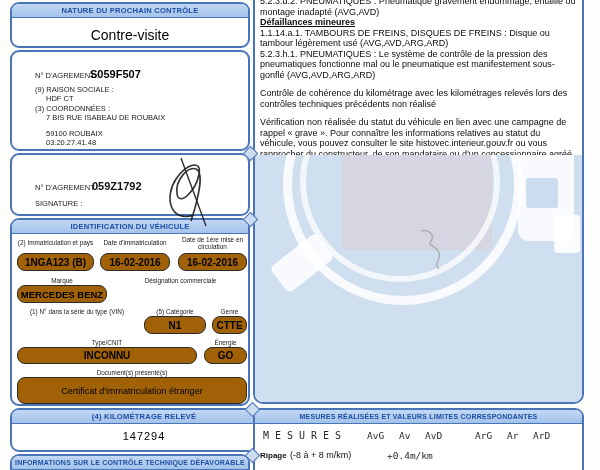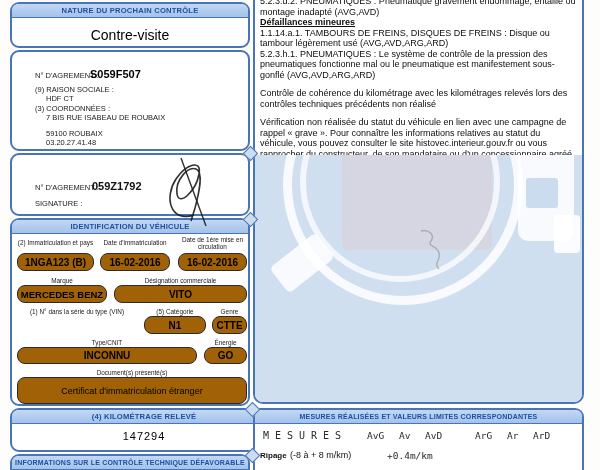--- a/index.html
+++ b/index.html
@@ -60,21 +60,20 @@
     <div class="vlabel" style="left:5px;top:19px;width:77px;">(2) Immatriculation et pays</div>
     <div class="vlabel" style="left:88px;top:19px;width:70px;">Date d'immatriculation</div>
     <div class="vlabel" style="left:166px;top:16px;width:69px;">Date de 1ère mise en circulation</div>
     <div class="vbox" style="left:5px;top:33px;width:77px;height:18px;">1NGA123 (B)</div>
     <div class="vbox" style="left:88px;top:33px;width:70px;height:18px;">16-02-2016</div>
     <div class="vbox" style="left:166px;top:33px;width:69px;height:18px;">16-02-2016</div>
 
     <div class="vlabel" style="left:5px;top:57px;width:90px;">Marque</div>
     <div class="vlabel" style="left:102px;top:57px;width:133px;">Désignation commerciale</div>
     <div class="vbox" style="left:5px;top:65px;width:90px;height:18px;font-size:9.5px;">MERCEDES BENZ</div>
-    <div class="vbox" style="left:102px;top:65px;width:133px;height:18px;">VITO</div>
 
     <div class="vlabel" style="left:5px;top:88px;width:120px;">(1) N° dans la série du type (VIN)</div>
     <div class="vlabel" style="left:132px;top:88px;width:62px;">(5) Catégorie internationale</div>
     <div class="vlabel" style="left:200px;top:88px;width:35px;">Genre</div>
     <div class="vbox" style="left:132px;top:96px;width:62px;height:18px;">N1</div>
     <div class="vbox" style="left:200px;top:96px;width:35px;height:18px;">CTTE</div>
 
     <div class="vlabel" style="left:5px;top:119px;width:180px;">Type/CNIT</div>
     <div class="vlabel" style="left:192px;top:119px;width:43px;">Énergie</div>
     <div class="vbox" style="left:5px;top:127px;width:180px;height:17px;">INCONNU</div>

